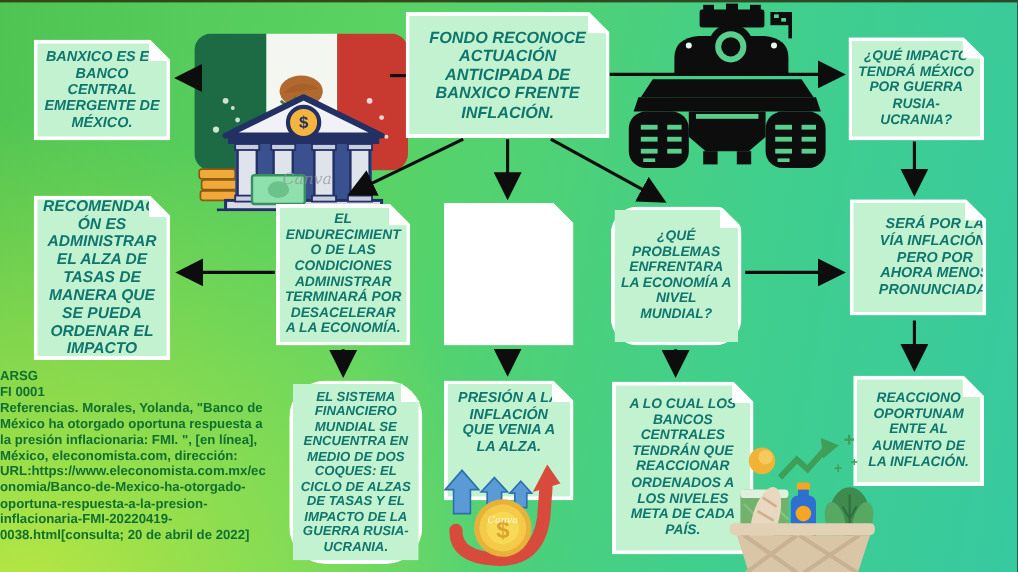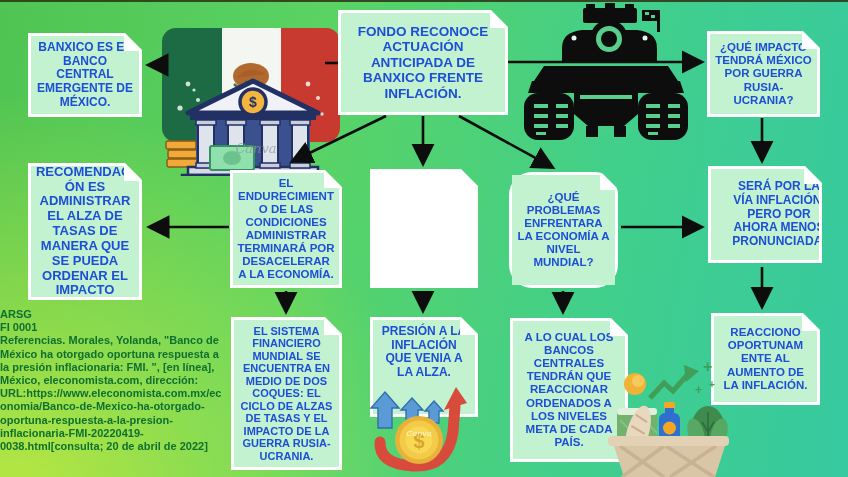--- a/index.html
+++ b/index.html
@@ -13,28 +13,28 @@
   .top-edge{position:absolute;left:0;top:0;width:100%;height:2px;background:rgba(45,48,20,.85);z-index:9;}
   
   .note{position:absolute;z-index:5;background:#ffffff;
         clip-path:polygon(0 0, calc(100% - 17px) 0, 100% 17px, 100% 100%, 0 100%);}
   .note .inner{position:absolute;inset:3px;background:#c2f2d0;
         clip-path:polygon(0 0, calc(100% - 15px) 0, 100% 15px, 100% 100%, 0 100%);
         display:flex;align-items:center;justify-content:center;text-align:center;
         padding:5px 4px;box-sizing:border-box;}
   .note .fold{position:absolute;top:2px;right:2px;width:16px;height:16px;background:#ffffff;
         clip-path:polygon(0 0, 100% 100%, 0 100%);}
-  .note span{font-weight:bold;color:#1d4ed8;line-height:1.14;letter-spacing:0;
-        overflow-wrap:break-word;width:100%;}
+  .note span{font-weight:bold;color:#0f766e;line-height:1.14;letter-spacing:0;
+        overflow-wrap:break-word;width:100%;font-style:italic;}
   #n-banxico{left:28px;top:33px;width:114px;height:84px;}   #n-banxico span{font-size:12px;}
   #n-fondo{left:338px;top:10px;width:170px;height:105px;}   #n-fondo span{font-size:13.5px;}
   #n-impacto{left:707px;top:31px;width:113px;height:86px;}  #n-impacto span{font-size:11.5px;}
   #n-recomendacion{left:28px;top:163px;width:114px;height:137px;} #n-recomendacion span{font-size:13px;text-align:center;}
   #n-endurecimiento{left:230px;top:170px;width:112px;height:118px;} #n-endurecimiento span{font-size:11.5px;}
-  #n-sistema{left:231px;top:317px;width:111px;height:153px;} #n-sistema span{font-size:11px;}
+  #n-sistema{left:241px;top:317px;width:111px;height:153px;border-radius:31px;} #n-sistema span{font-size:11px;}
   #n-invasion{left:370px;top:169px;width:108px;height:119px;} #n-invasion span{font-size:12.5px;}
   #n-presion{left:370px;top:317px;width:108px;height:100px;} #n-presion span{font-size:12px;align-self:flex-start;}
   #n-problemas{left:509px;top:172px;width:109px;height:116px;border-radius:23px;} #n-problemas span{font-size:11.5px;}
   #n-bancos{left:510px;top:318px;width:118px;height:144px;}  #n-bancos span{font-size:11.5px;}
   #n-via{left:708px;top:166px;width:114px;height:97px;}      #n-via span{font-size:12px;margin-left:28px;}
   #n-reacciono{left:711px;top:313px;width:109px;height:92px;} #n-reacciono span{font-size:11.5px;}
   
   .refs{position:absolute;left:0;top:308px;width:228px;z-index:5;text-align:left;
         color:#0f7031;font-weight:bold;font-size:11px;line-height:1.2;}
   .refs .body{overflow-wrap:anywhere;}

